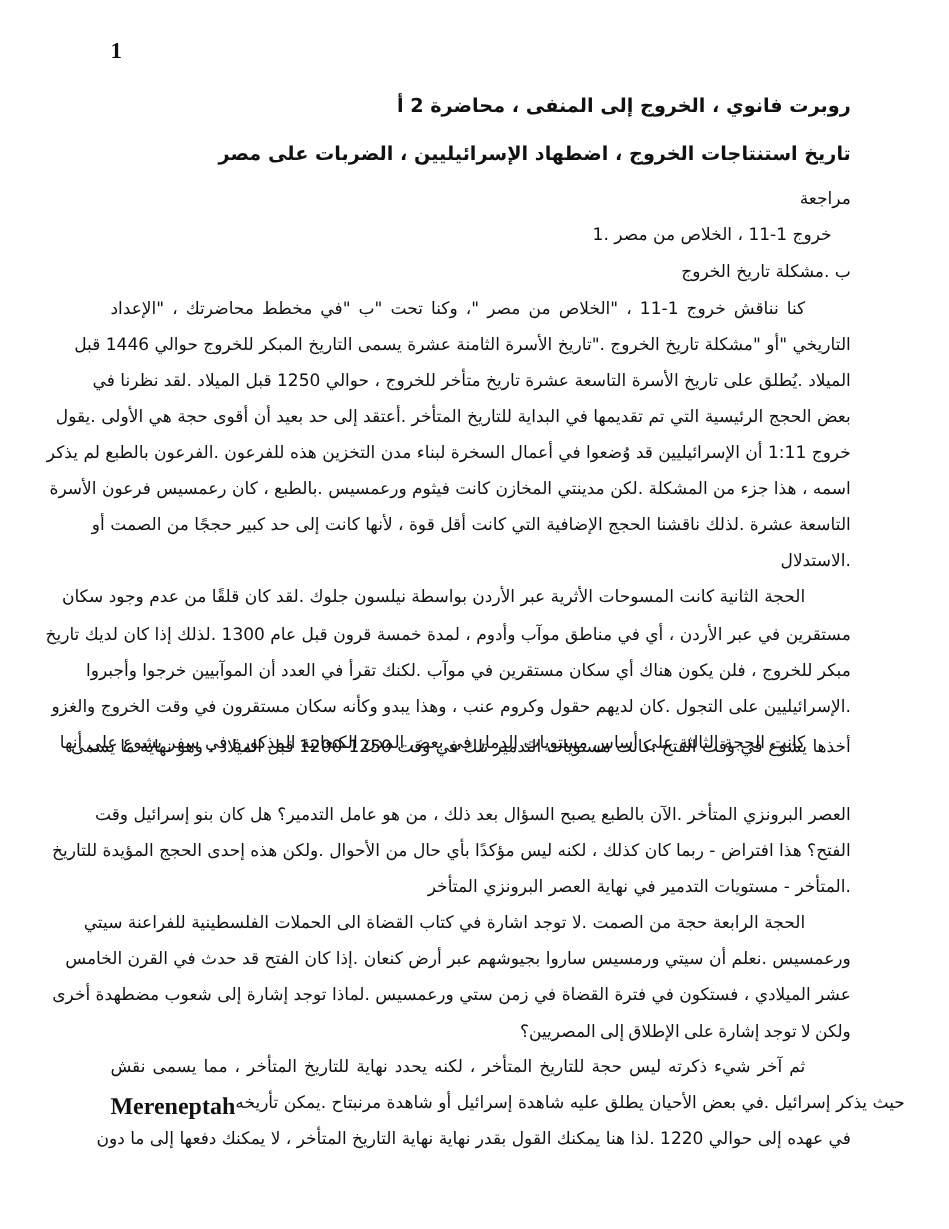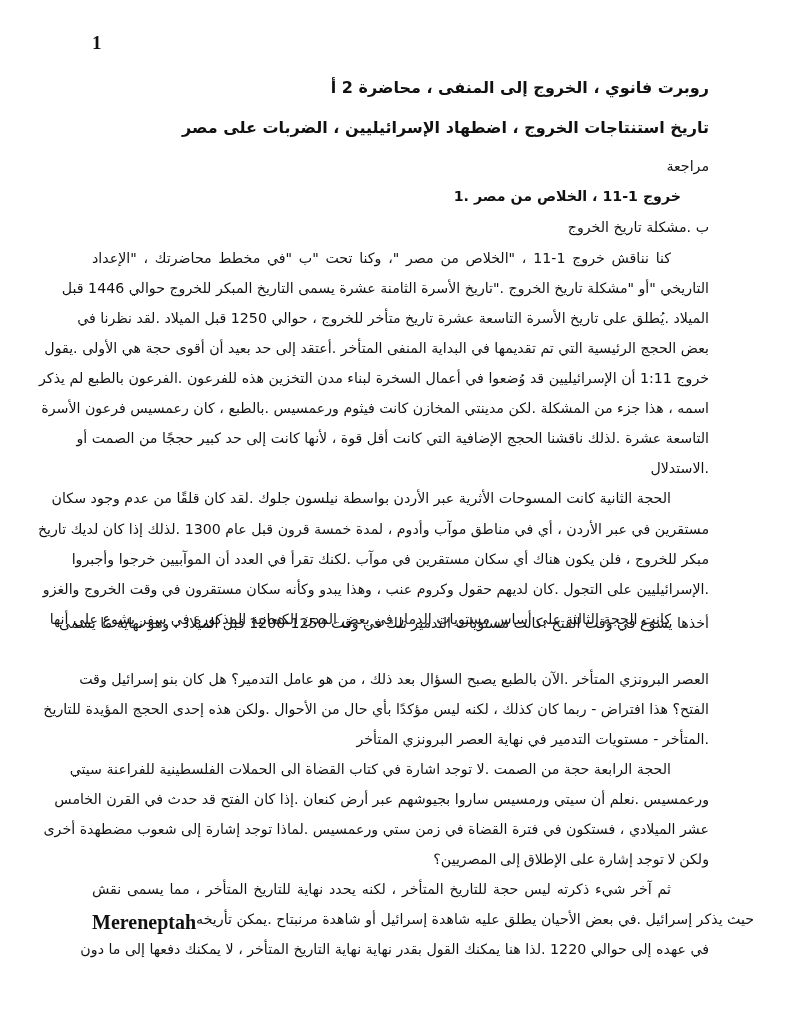--- a/index.html
+++ b/index.html
@@ -19,27 +19,27 @@
 </head>
 <body>
 
 <div>
   <div class="page-number">1</div>
 
   <div class="title t1">روبرت فانوي ، الخروج إلى المنفى ، محاضرة 2 أ</div>
   <div class="title t2">تاريخ استنتاجات الخروج ، اضطهاد الإسرائيليين ، الضربات على مصر</div>
 
   <div class="line small" style="top:158px;">مراجعة</div>
-  <div class="line small ref1" style="top:188px; right:110px;font-weight:bold;">خروج 1-11 ، الخلاص من مصر .1</div>
+  <div class="line small ref1" style="top:188px; right:98px;">خروج 1-11 ، الخلاص من مصر .1</div>
   <div class="line small" style="top:219px;text-align:right;">ب .مشكلة تاريخ الخروج</div>
 
   <div class="line indent" style="top:250px;">كنا نناقش خروج 1-11 ، "الخلاص من مصر "، وكنا تحت "ب "في مخطط محاضرتك ، "الإعداد</div>
   <div class="line full" style="top:280px;">التاريخي "أو "مشكلة تاريخ الخروج ."تاريخ الأسرة الثامنة عشرة يسمى التاريخ المبكر للخروج حوالي 1446 قبل</div>
   <div class="line full" style="top:310px;">الميلاد .يُطلق على تاريخ الأسرة التاسعة عشرة تاريخ متأخر للخروج ، حوالي 1250 قبل الميلاد .لقد نظرنا في</div>
-  <div class="line full" style="top:340px;">بعض الحجج الرئيسية التي تم تقديمها في البداية المنفى المتأخر .أعتقد إلى حد بعيد أن أقوى حجة هي الأولى .يقول</div>
+  <div class="line full" style="top:340px;">بعض الحجج الرئيسية التي تم تقديمها في البداية للتاريخ المتأخر .أعتقد إلى حد بعيد أن أقوى حجة هي الأولى .يقول</div>
   <div class="line full" style="top:370px;">خروج 1:11 أن الإسرائيليين قد وُضعوا في أعمال السخرة لبناء مدن التخزين هذه للفرعون .الفرعون بالطبع لم يذكر</div>
   <div class="line full" style="top:400px;">اسمه ، هذا جزء من المشكلة .لكن مدينتي المخازن كانت فيثوم ورعمسيس .بالطبع ، كان رعمسيس فرعون الأسرة</div>
   <div class="line full" style="top:430px;">التاسعة عشرة .لذلك ناقشنا الحجج الإضافية التي كانت أقل قوة ، لأنها كانت إلى حد كبير حججًا من الصمت أو</div>
   <div class="line last" style="top:460px;">.الاستدلال</div>
 
   <div class="line indent" style="top:490px;">الحجة الثانية كانت المسوحات الأثرية عبر الأردن بواسطة نيلسون جلوك .لقد كان قلقًا من عدم وجود سكان</div>
   <div class="line full" style="top:521px;">مستقرين في عبر الأردن ، أي في مناطق موآب وأدوم ، لمدة خمسة قرون قبل عام 1300 .لذلك إذا كان لديك تاريخ</div>
   <div class="line full" style="top:551px;">مبكر للخروج ، فلن يكون هناك أي سكان مستقرين في موآب .لكنك تقرأ في العدد أن الموآبيين خرجوا وأجبروا</div>
   <div class="line full" style="top:581px;">.الإسرائيليين على التجول .كان لديهم حقول وكروم عنب ، وهذا يبدو وكأنه سكان مستقرون في وقت الخروج والغزو</div>
 

